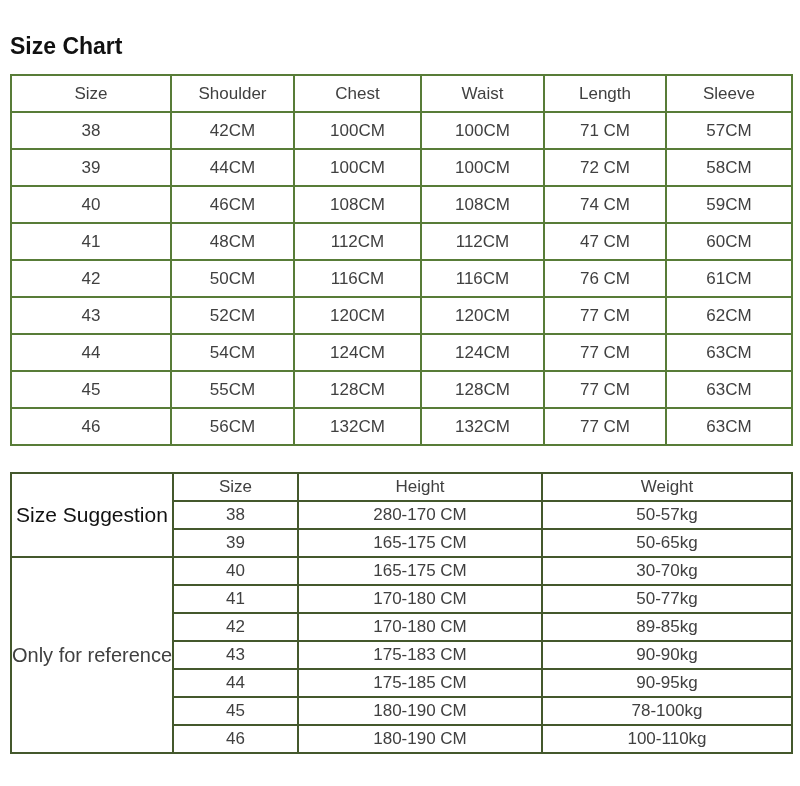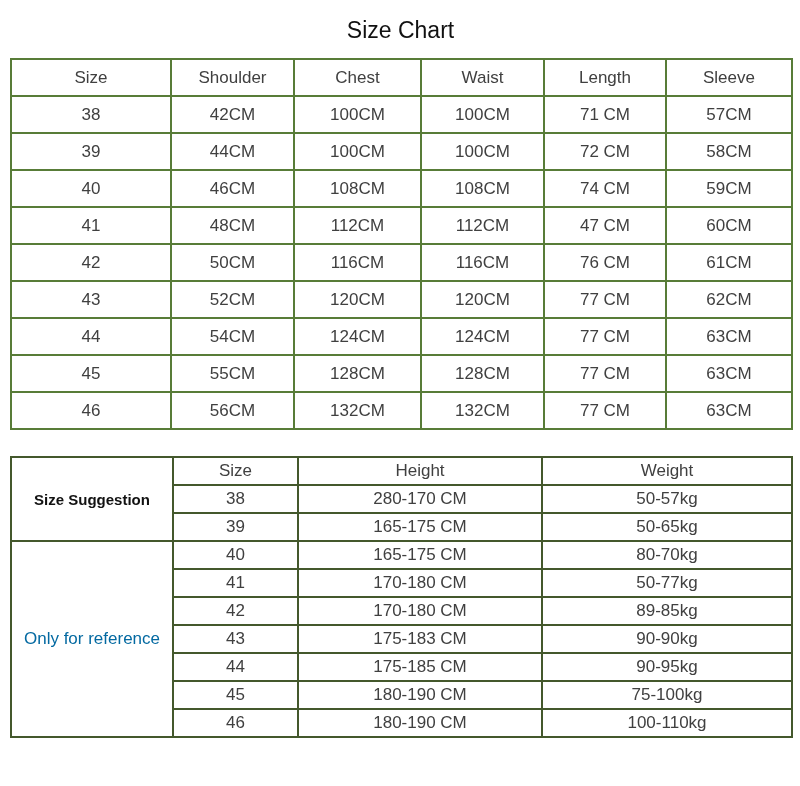--- a/index.html
+++ b/index.html
@@ -11,25 +11,25 @@
   }
   html,body{margin:0;padding:0;background:var(--bg);}
   body{
     width:800px;height:786px;
     font-family:"Liberation Sans", sans-serif;
     color:var(--text);
     overflow:hidden;
   }
   .page{padding:6px 9px 0 10px;}
   .title{
-    text-align:center;
+    text-align:left;
     font-size:23px;
-    font-weight:normal;
+    font-weight:bold;
     color:var(--heading);
-    margin:4px 0 0 0;
+    margin:20px 0 0 0;
     height:48px;
     line-height:40px;
   }
   table{
     border-collapse:collapse;
     table-layout:fixed;
     width:781px;
   }
   td{
     text-align:center;
@@ -43,26 +43,26 @@
   .size-table td{
     border:2px solid var(--border-top);
     height:35px;
   }
   .suggestion-table{margin-top:26px;}
   .suggestion-table td{
     border:2px solid var(--border-bottom);
     height:26px;
   }
   .label-cell{
-    font-size:17px;
-    color:#0369a1;
+    font-size:20px;
+    color:#404040;
   }
   .label-top{
-    font-weight:bold;
-    font-size:15px;
+    font-weight:normal;
+    font-size:21px;
     color:var(--heading);
     letter-spacing:0px;
   }
 </style>
 </head>
 <body>
 
 <div class="page">
 
   <div class="title">Size Chart</div>
@@ -181,21 +181,21 @@
         </tr>
         <tr>
           <td>39</td>
           <td>165-175 CM</td>
           <td>50-65kg</td>
         </tr>
         <tr>
           <td class="label-cell" rowspan="7">Only for reference</td>
           <td>40</td>
           <td>165-175 CM</td>
-          <td>80-70kg</td>
+          <td>30-70kg</td>
         </tr>
         <tr>
           <td>41</td>
           <td>170-180 CM</td>
           <td>50-77kg</td>
         </tr>
         <tr>
           <td>42</td>
           <td>170-180 CM</td>
           <td>89-85kg</td>
@@ -206,21 +206,21 @@
           <td>90-90kg</td>
         </tr>
         <tr>
           <td>44</td>
           <td>175-185 CM</td>
           <td>90-95kg</td>
         </tr>
         <tr>
           <td>45</td>
           <td>180-190 CM</td>
-          <td>75-100kg</td>
+          <td>78-100kg</td>
         </tr>
         <tr>
           <td>46</td>
           <td>180-190 CM</td>
           <td>100-110kg</td>
         </tr>
       </tbody>
   </table>
 
 </div>

